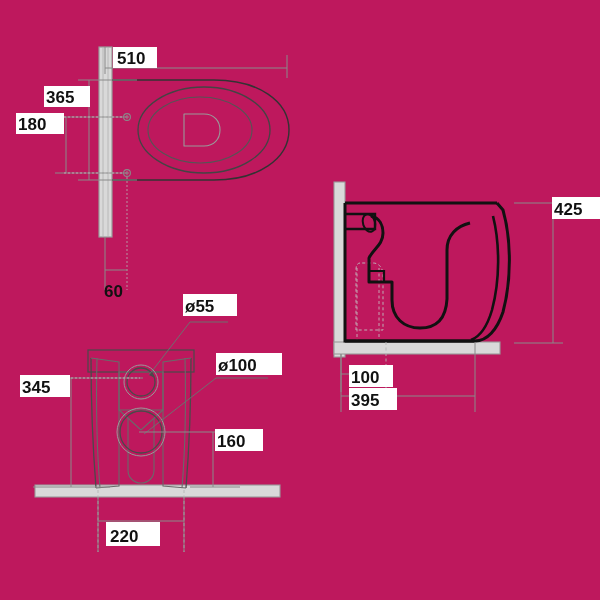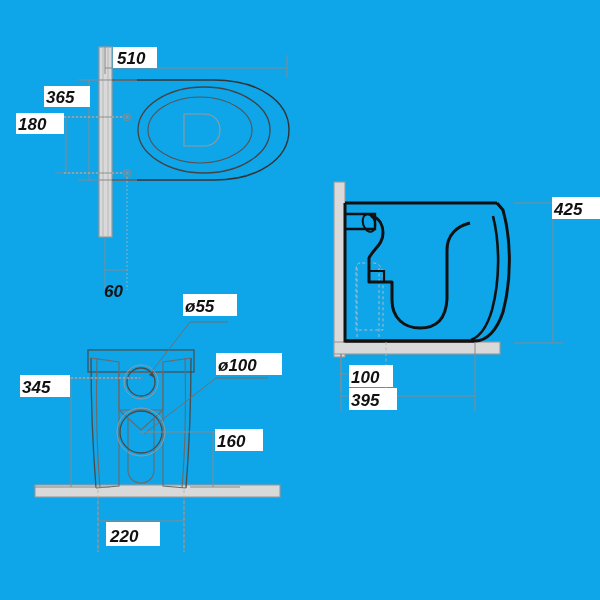--- a/index.html
+++ b/index.html
@@ -4,24 +4,23 @@
 <style>
   html, body {
     margin: 0;
     padding: 0;
     background: #ffffff;
   }
   #sheet {
     position: relative;
     width: 600px;
     height: 600px;
-    background: #0ea5e9;
+    background: #be185d;
     font-family: "Liberation Sans", sans-serif;
     overflow: hidden;
-    font-style: italic;
   }
   #sheet svg {
     display: block;
     width: 600px;
     height: 600px;
   }
   .dim-text {
     font-family: "Liberation Sans", sans-serif;
     font-weight: bold;
     font-size: 17px;

